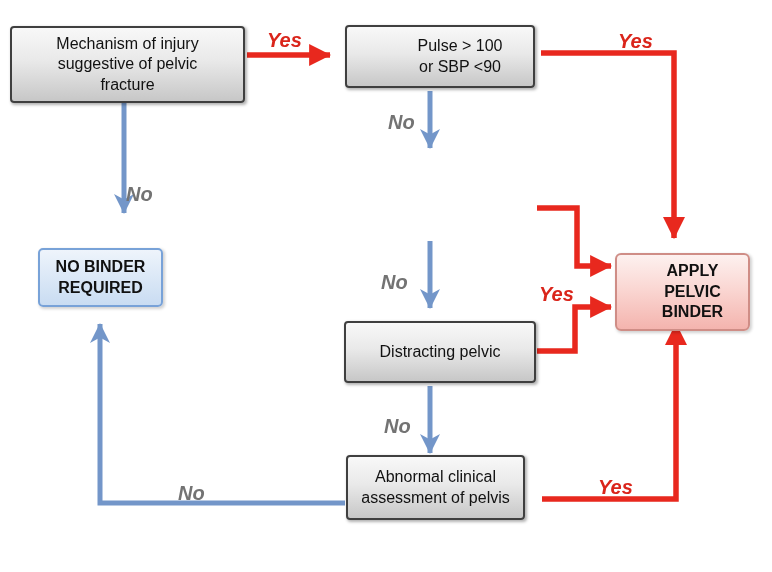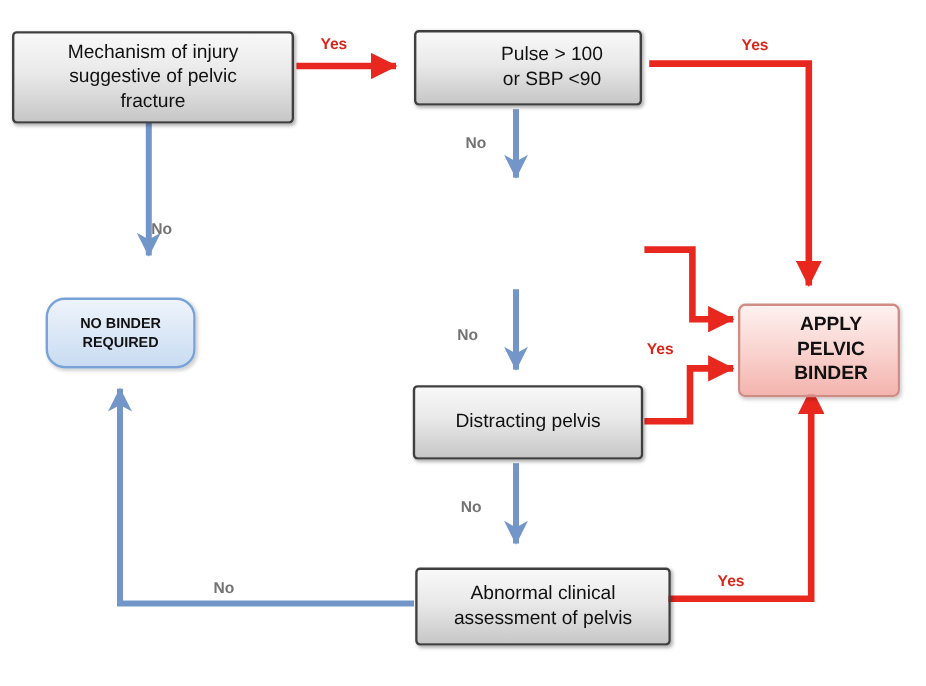--- a/index.html
+++ b/index.html
@@ -24,38 +24,39 @@
     background:linear-gradient(180deg,#f8f8f8 0%,#e9e9e9 45%,#c7c7c7 100%);
     border:2.5px solid #3f3f3f;
     border-radius:4px;
     box-shadow:1.5px 1.5px 3px rgba(0,0,0,0.30);
     font-size:16px;
     font-weight:400;
   }
   .node-blue{
     background:linear-gradient(180deg,#eef4fb 0%,#dde9f7 45%,#c9dcf2 100%);
     border:2.5px solid #78a2d8;
-    border-radius:16px;
+    border-radius:5px;
     box-shadow:1.5px 1.5px 3px rgba(0,0,0,0.18);
-    font-size:12px;
+    font-size:16px;
     font-weight:700;
   }
   .node-pink{
     background:linear-gradient(180deg,#fdf1ef 0%,#fad7d3 45%,#f4b4ae 100%);
     border:2px solid #cf8d86;
     border-radius:6px;
     box-shadow:1.5px 1.5px 3px rgba(0,0,0,0.18);
     font-size:16px;
     font-weight:700;
   }
   .edge-label{
     position:absolute;
-    font-size:13px;
+    font-size:20px;
     font-weight:700;
     line-height:1;
+    font-style:italic;
   }
   .edge-label.yes{color:#da251b;}
   .edge-label.no{color:#737373;}
 </style>
 </head>
 <body>
 
 <div class="canvas">
 
   <svg class="arrows" viewBox="0 0 772 572" xmlns="http://www.w3.org/2000/svg">
@@ -82,23 +83,23 @@
   </svg>
 
   <div class="node node-gray" style="left:10px;top:26px;width:235px;height:77px;">Mechanism of injury
 suggestive of pelvic
 fracture</div>
 
   <div class="node node-gray" style="left:345px;top:25px;width:190px;height:63px;padding-left:40px;">Pulse &gt; 100
 or SBP &lt;90</div>
 
 
-  <div class="node node-gray" style="left:344px;top:321px;width:192px;height:62px;">Distracting pelvis</div>
+  <div class="node node-gray" style="left:344px;top:321px;width:192px;height:62px;">Distracting pelvic</div>
 
-  <div class="node node-gray" style="left:346px;top:473px;width:213px;height:65px;">Abnormal clinical
+  <div class="node node-gray" style="left:346px;top:455px;width:179px;height:65px;">Abnormal clinical
 assessment of pelvis</div>
 
   <div class="node node-blue" style="left:38px;top:248px;width:125px;height:59px;">NO BINDER
 REQUIRED</div>
 
   <div class="node node-pink" style="left:615px;top:253px;width:135px;height:78px;padding-left:20px;">APPLY PELVIC
 BINDER</div>
 
   <div class="edge-label yes" style="left:267px;top:30px;">Yes</div>
 

